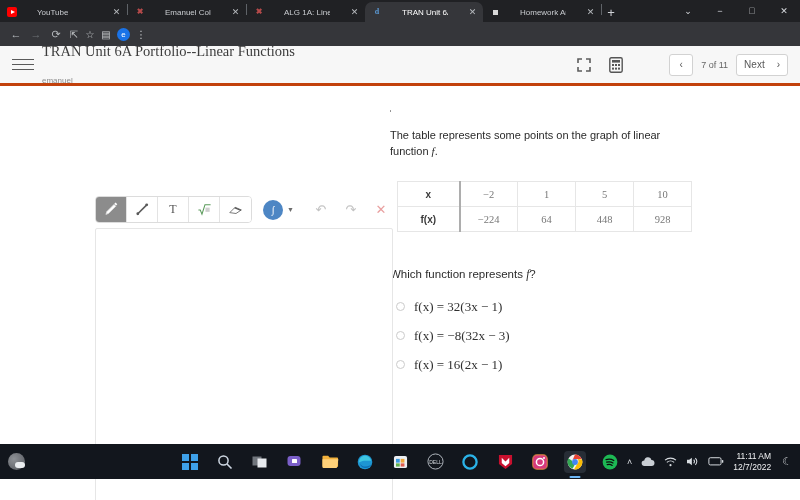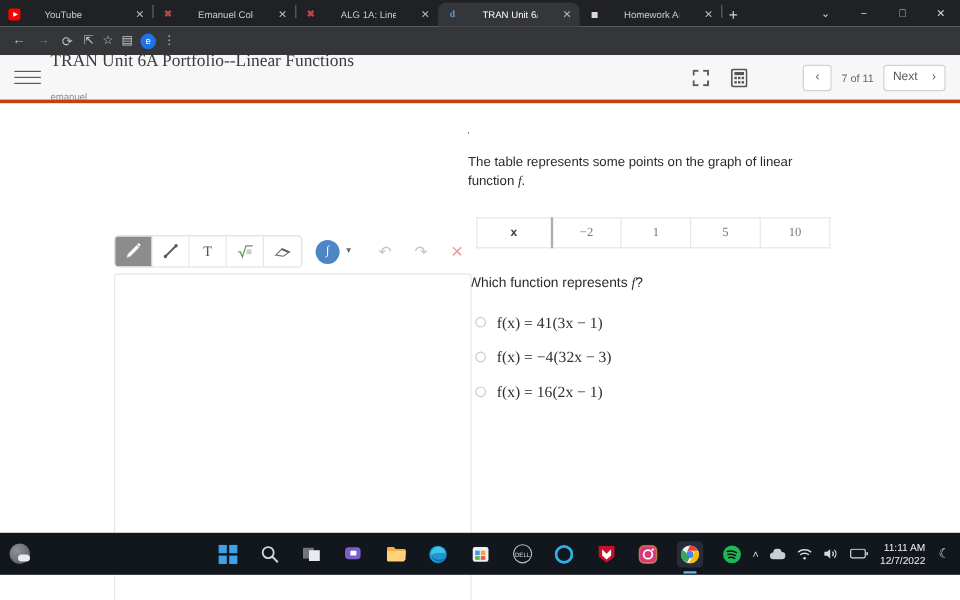--- a/index.html
+++ b/index.html
@@ -182,21 +182,21 @@
     border: 1px solid #e6e6e6; height: 25px; text-align: center;
     font-size: 10.5px; color: #777; padding: 0 10px; min-width: 58px;
   }
   #value-table td.hdr-cell {
     font-family: "Liberation Sans", sans-serif; font-weight: bold;
     color: #3a3a3a; font-size: 10px; border-right: 2px solid #adadad;
     min-width: 62px;
   }
 
   #q-question {
-    margin-top: 23px; font-size: 11.5px; color: #2b2b2b;
+    margin-top: 36px; font-size: 11.5px; color: #2b2b2b;
   }
   #choices { margin-top: 12px; }
   .choice {
     display: flex; align-items: center; gap: 9px; height: 29px;
     cursor: pointer; padding-left: 6px;
   }
   .radio {
     width: 9px; height: 9px; border: 1px solid #cbcbcb; border-radius: 50%;
     flex: 0 0 9px; background: #fff;
   }
@@ -392,35 +392,42 @@
 
       <table id="value-table">
         <tbody>
             <tr>
           <td class="hdr-cell">x</td>
           <td>−2</td>
           <td>1</td>
           <td>5</td>
           <td>10</td>
         </tr>
+        <tr>
+          <td class="hdr-cell">f(x)</td>
+          <td>−224</td>
+          <td>64</td>
+          <td>448</td>
+          <td>928</td>
+        </tr>
       </tbody>
         </table>
 
       <div id="q-question">
         <span>Which function represents </span><span class="mi">f</span><span>?</span>
       </div>
 
       <div id="choices">
         <div class="choice">
           <span class="radio"></span>
-          <span class="choice-text">f(x) = 41(3x − 1)</span>
+          <span class="choice-text">f(x) = 32(3x − 1)</span>
         </div>
         <div class="choice">
           <span class="radio"></span>
-          <span class="choice-text">f(x) = −4(32x − 3)</span>
+          <span class="choice-text">f(x) = −8(32x − 3)</span>
         </div>
         <div class="choice">
           <span class="radio"></span>
           <span class="choice-text">f(x) = 16(2x − 1)</span>
         </div>
       </div>
     </div>
   </div>
 </div>
 

